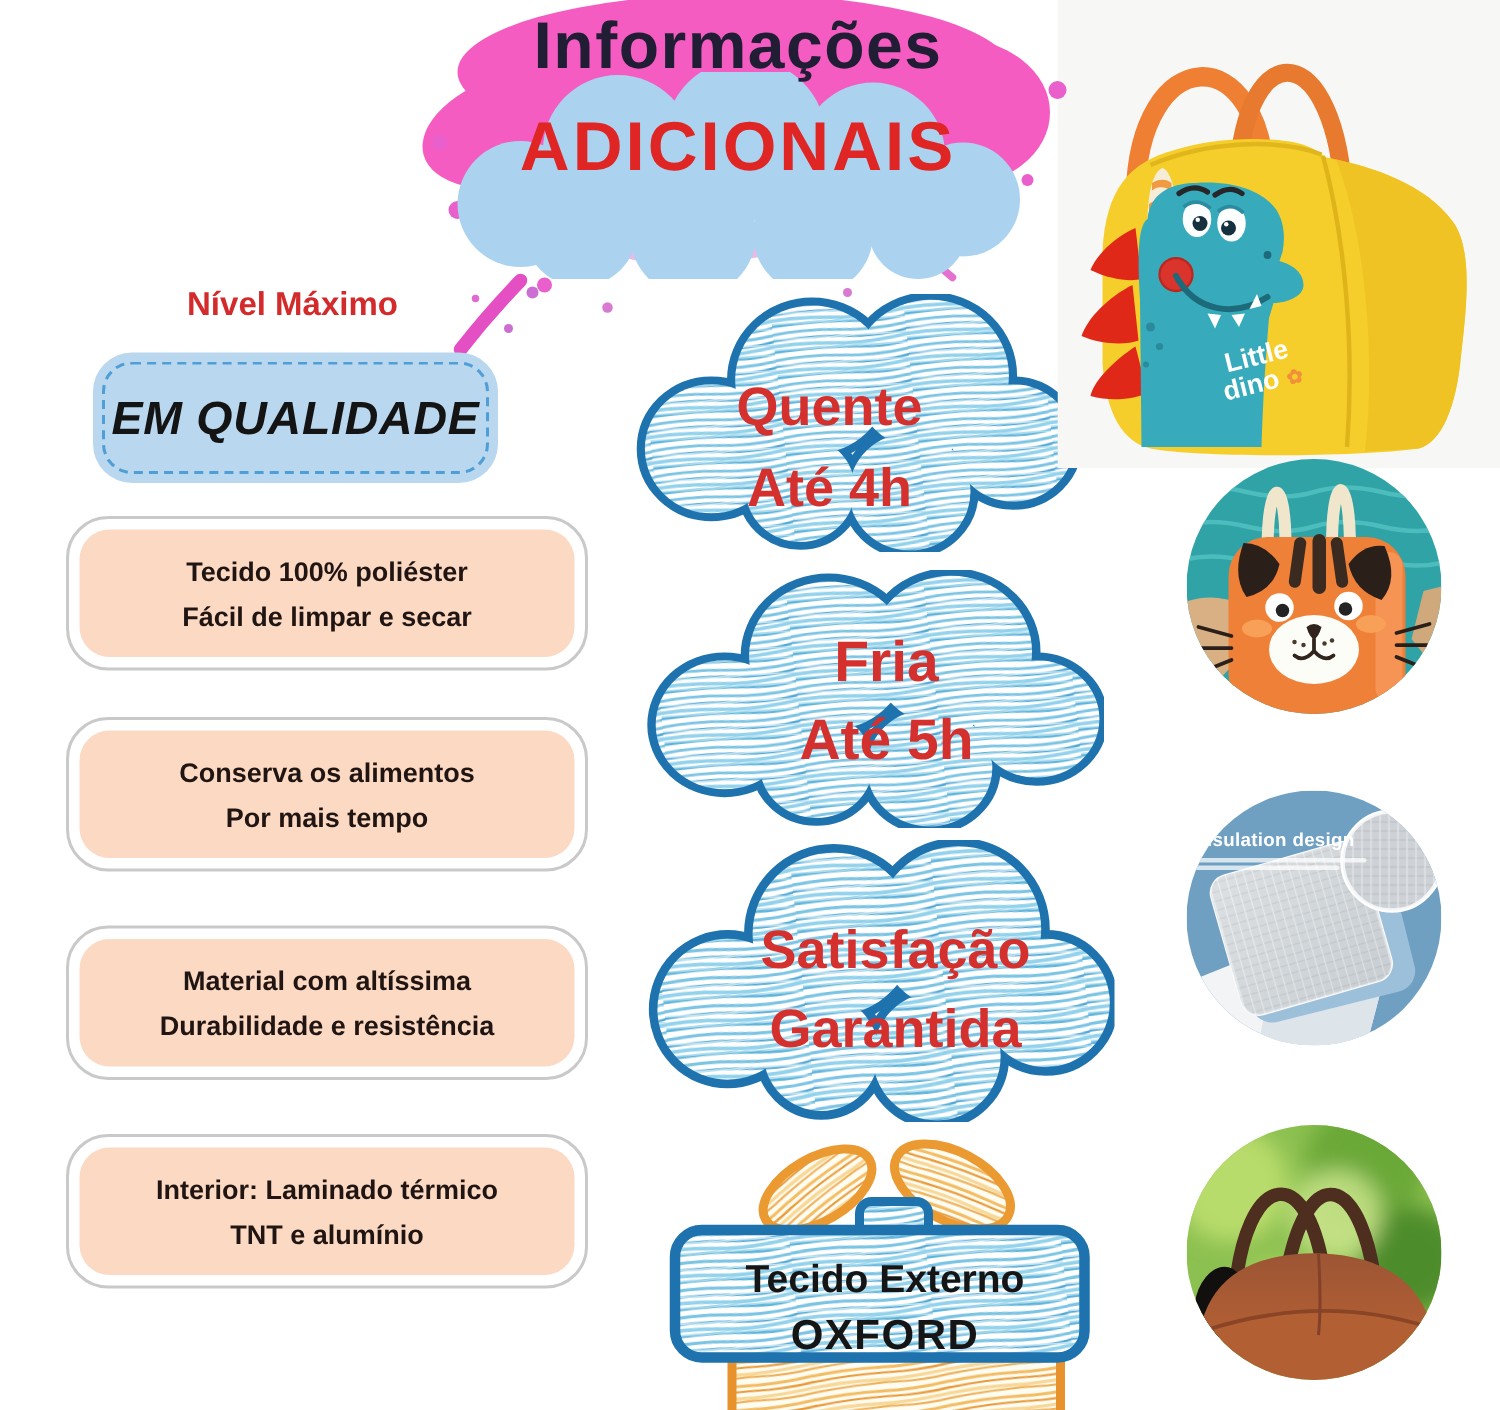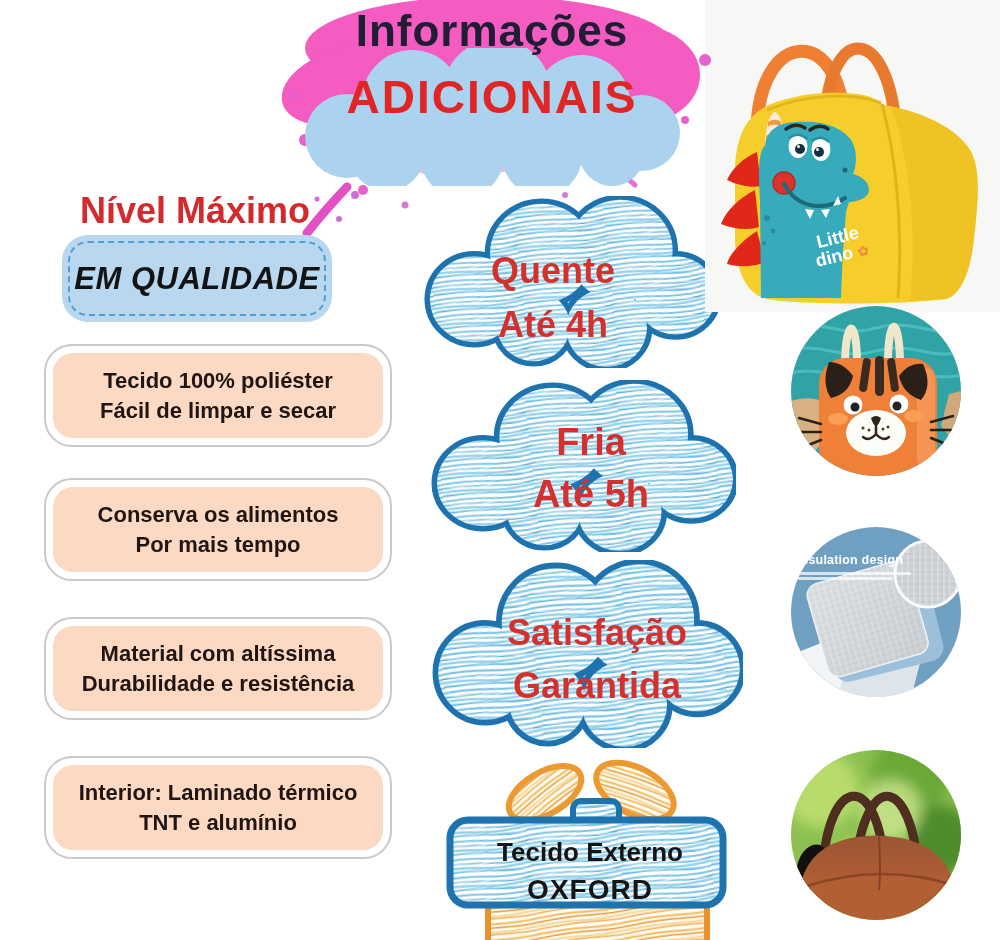--- a/index.html
+++ b/index.html
@@ -6,31 +6,31 @@
   .canvas{position:relative;width:1000px;height:940px;background:#ffffff;overflow:hidden;
           font-family:"Liberation Sans",sans-serif;}
   .abs{position:absolute;}
   
   .title1{position:absolute;left:292px;top:6px;width:400px;text-align:center;
           font-size:44px;font-weight:700;color:#201d35;letter-spacing:1px;z-index:3;}
   .title2{position:absolute;left:292px;top:70px;width:400px;text-align:center;
           font-size:46px;font-weight:800;color:#e02525;letter-spacing:2px;z-index:3;}
   
   .nivel{position:absolute;left:70px;top:190px;width:250px;text-align:center;
-         font-size:36px;font-weight:800;color:#d32b2b;}
+         font-size:22px;font-weight:800;color:#d32b2b;}
   .qualbox{position:absolute;left:62px;top:235px;width:270px;height:87px;
            background:#b9d7ee;border-radius:26px;font-style:italic;}
   .qualbox .dash{position:absolute;inset:6px;border:2.5px dashed #4f9fd6;border-radius:20px;
            display:flex;align-items:center;justify-content:center;
            font-size:31px;font-weight:800;color:#141414;letter-spacing:.5px;}
   .card{position:absolute;left:44px;width:348px;height:103px;background:#ffffff;
         border:2px solid #c9c9c9;border-radius:28px;box-sizing:border-box;}
   .card .inner{position:absolute;inset:7px;background:#fbd9c3;border-radius:20px;
         display:flex;flex-direction:column;align-items:center;justify-content:center;
-        font-size:22px;font-weight:700;color:#201512;line-height:30px;text-align:center;}
+        font-size:18px;font-weight:700;color:#201512;line-height:30px;text-align:center;}
   
   .cloudtxt{position:absolute;text-align:center;font-weight:800;color:#d4312e;z-index:3;}
   .gifttxt{position:absolute;left:460px;top:834px;width:260px;text-align:center;z-index:3;
            font-weight:800;color:#151515;}
   .gifttxt .g1{font-size:26px;line-height:36px;}
   .gifttxt .g2{font-size:28px;line-height:40px;letter-spacing:1px;}
   
   .photo{position:absolute;border-radius:50%;overflow:hidden;}
   .photo svg{display:block;}
   .ins-label{position:absolute;left:-10px;top:26px;width:170px;color:#ffffff;

